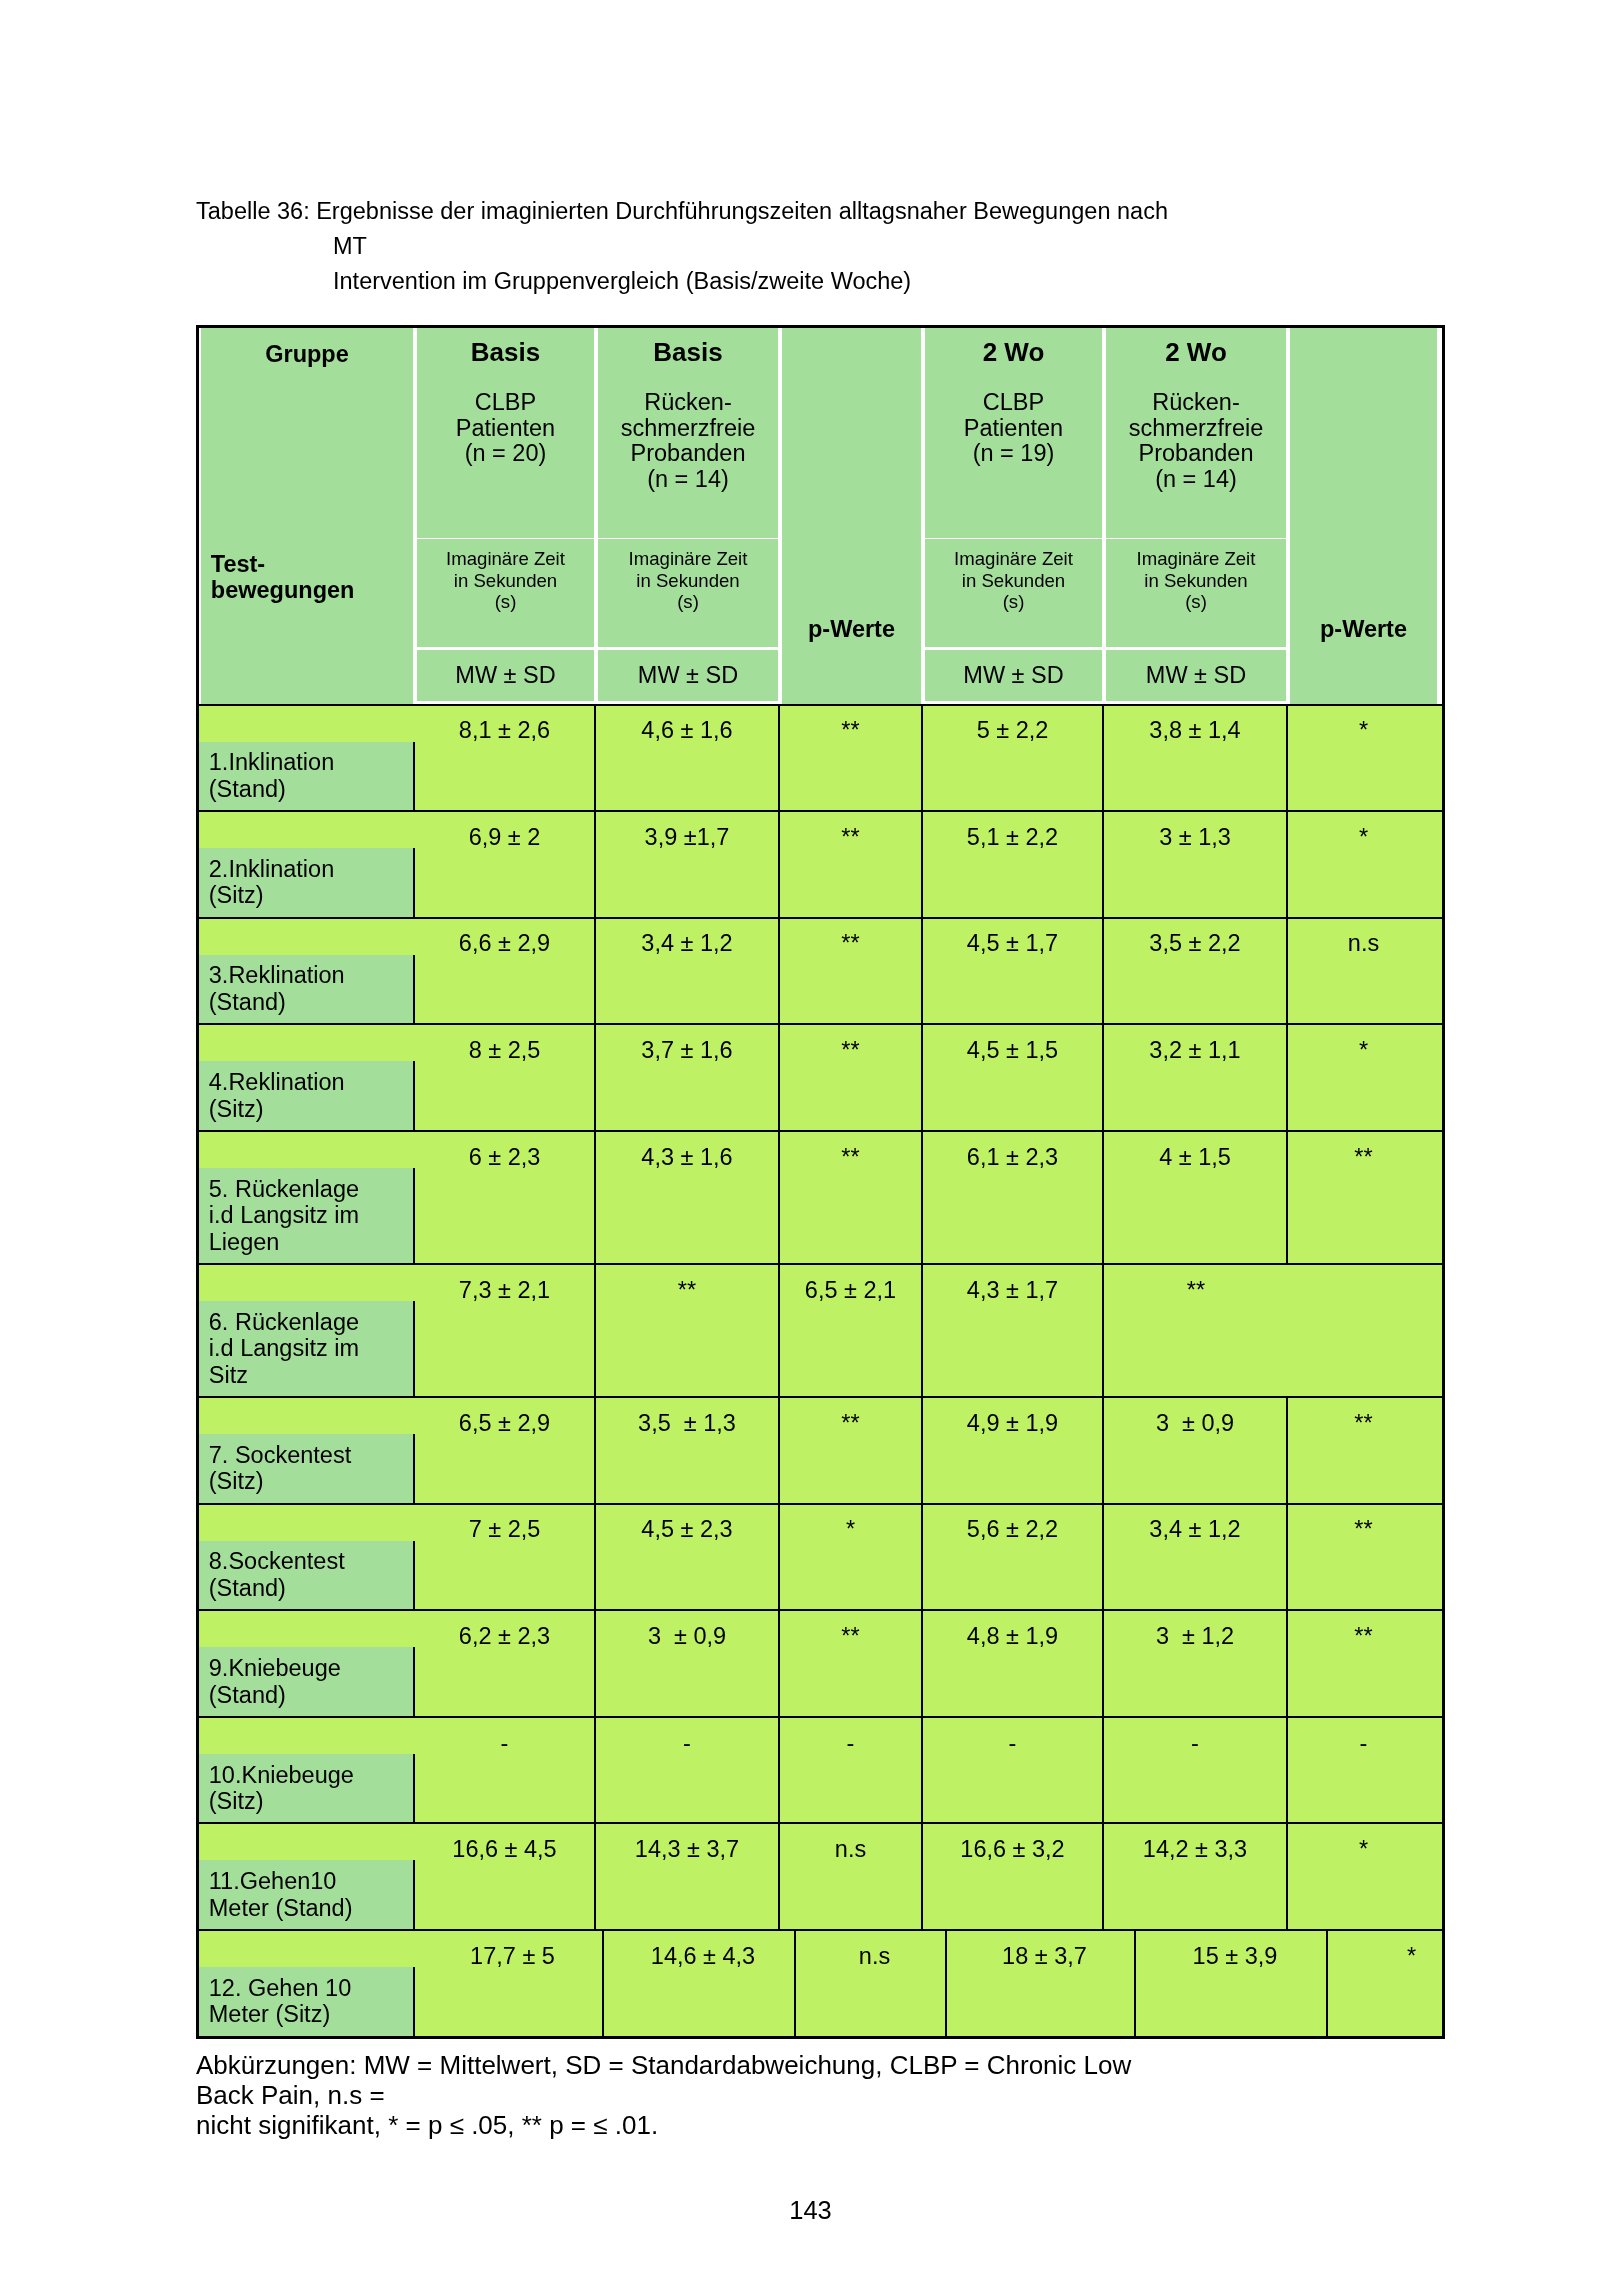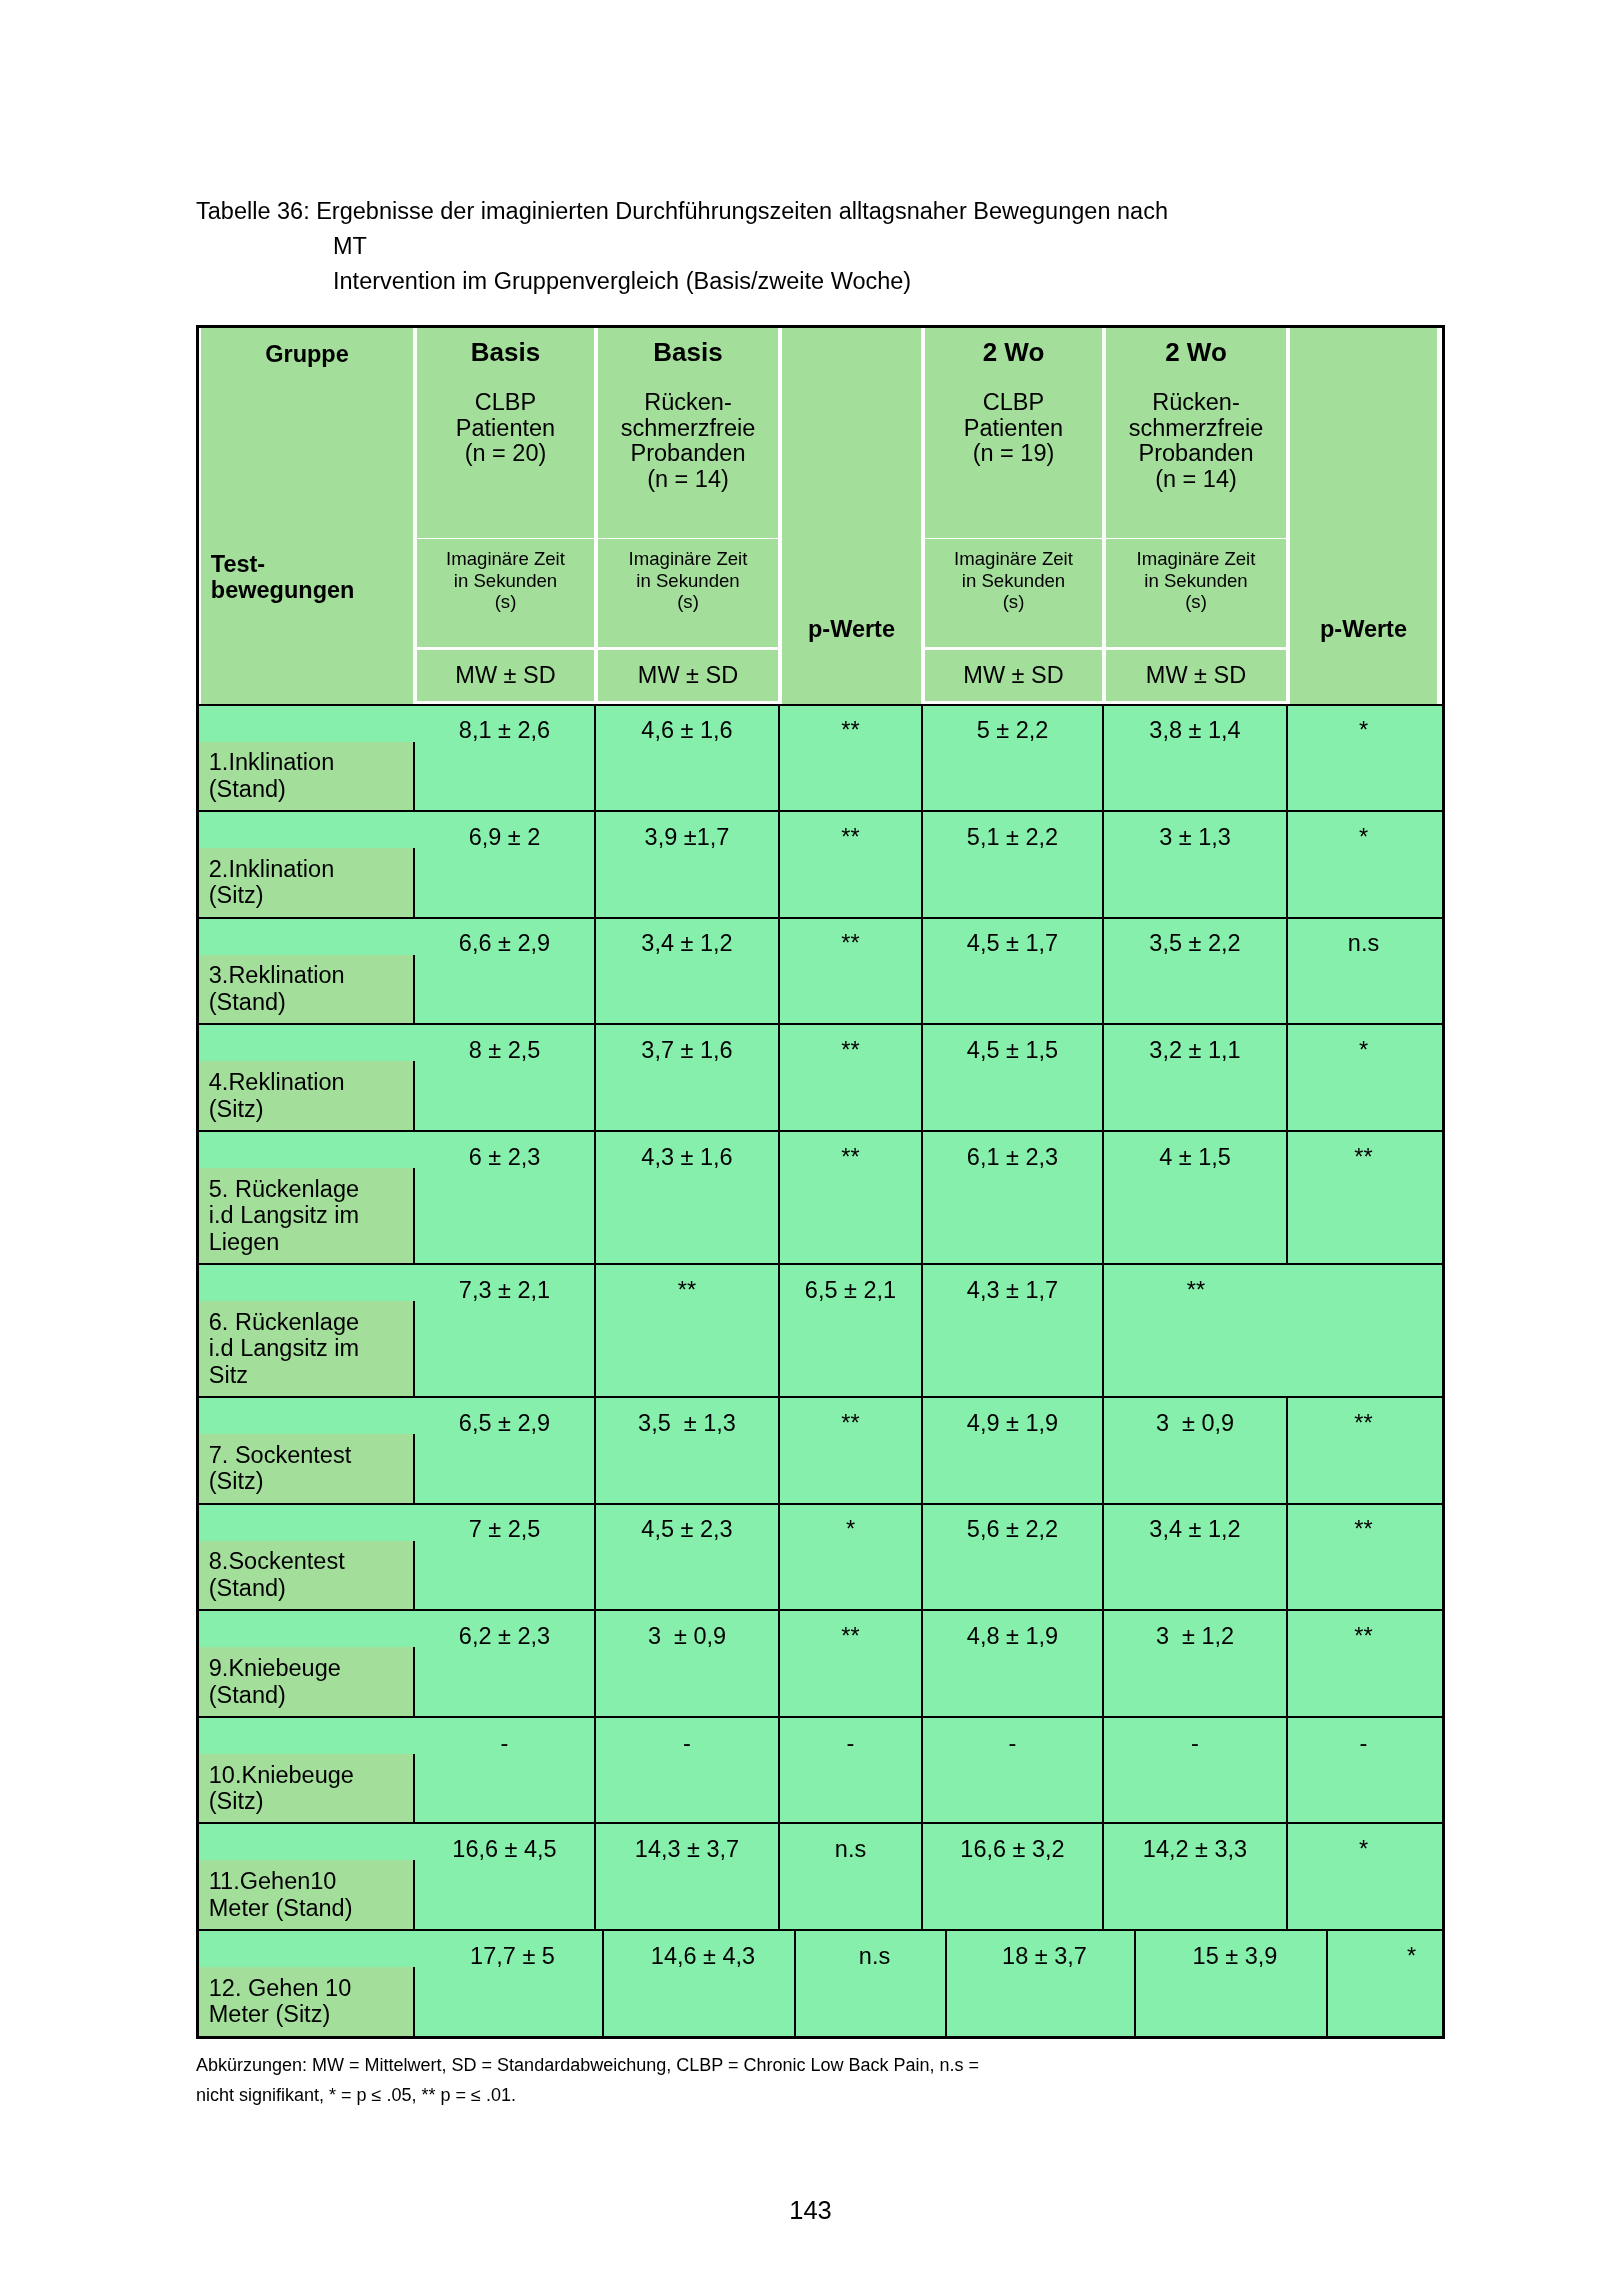--- a/index.html
+++ b/index.html
@@ -14,21 +14,21 @@
 
   .title {
     font-size:23.5px; line-height:35px;
     padding-left:137px; text-indent:-137px;
     white-space:pre-line;
   }
 
   .dtable {
     margin-top:25.5px;
     border:3.9px solid #000;
-    background:#86efac;
+    background:#bef264;
     width:1249px;
   }
 
   
   .thead {
     display:grid;
     grid-template-columns:216px 181px 184px 143px 181px 184px 151px;
     height:378px;
     border-bottom:2px solid #000;
     background:#fff;
@@ -69,21 +69,21 @@
     background:var(--green);
     padding:7.8px 5.9px 7.8px 9.8px;
     line-height:26.5px;
     white-space:pre-line;
     margin-top:36px;
   }
   .cell.val { text-align:center; padding-top:11.8px; white-space:pre; }
 
   .footnote {
     margin-top:11.8px;
-    font-size:18px; line-height:30px;
+    font-size:26px; line-height:30px;
     white-space:pre-line;
   }
 
   .pageno {
     position:absolute; top:2196px; left:0; width:1621px;
     text-align:center; font-size:25.5px;
   }
 </style>
 </head>
 <body>

